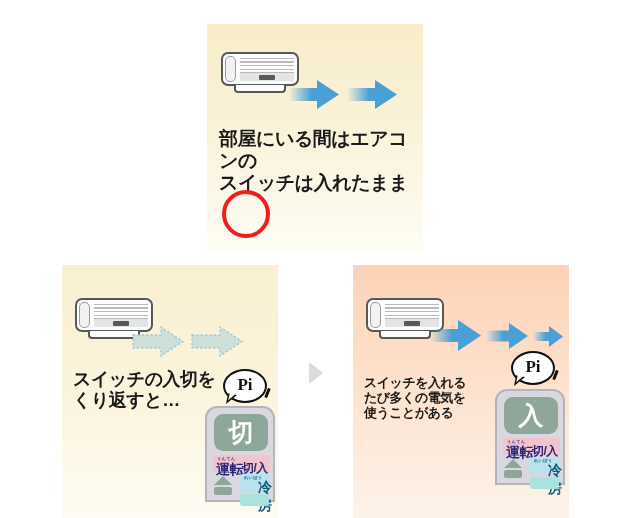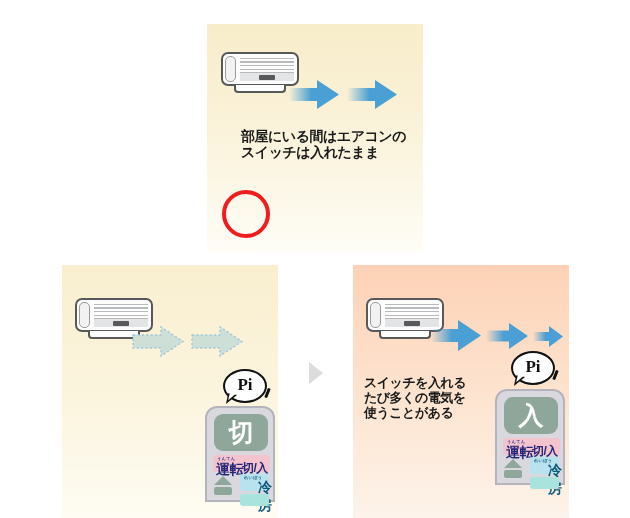--- a/index.html
+++ b/index.html
@@ -127,21 +127,21 @@
           <stop offset="0" stop-color="#4a9fd4" stop-opacity="0"></stop>
           <stop offset="0.45" stop-color="#4a9fd4" stop-opacity="1"></stop>
           <stop offset="1" stop-color="#4a9fd4" stop-opacity="1"></stop>
         </linearGradient>
       </defs>
       <path d="M0,9 L28,9 L28,1 L50,15.5 L28,30 L28,22 L0,22 Z" fill="url(#gT1)"></path>
       <path d="M58,9 L86,9 L86,1 L108,15.5 L86,30 L86,22 L58,22 Z" fill="url(#gT2)"></path>
     </svg>
   </div>
 
-  <div class="caption" style="left:12px;top:104px;font-size:14px;margin-left:22px;">部屋にいる間はエアコンの
+  <div class="caption" style="left:12px;top:104px;font-size:19px;">部屋にいる間はエアコンの
 スイッチは入れたまま</div>
 
   <div id="red-circle"></div>
 </div>
 
 <div id="divider"></div>
 
 <div class="panel" id="panel-bl">
 
   <div class="ac" style="left:13px;top:33px;">
@@ -159,20 +159,22 @@
     <div class="base"></div>
   </div>
 
   <div class="arrowwrap" style="left:70px;top:60px;">
     <svg width="120" height="34" viewBox="0 0 120 34">
       <path d="M1,10 L29,10 L29,2 L51,16.5 L29,31 L29,23 L1,23 Z" fill="#cddfd7" stroke="#9ec6dd" stroke-width="1.4" stroke-dasharray="2.2 2.2"></path>
       <path d="M60,10 L88,10 L88,2 L110,16.5 L88,31 L88,23 L60,23 Z" fill="#cddfd7" stroke="#9ec6dd" stroke-width="1.4" stroke-dasharray="2.2 2.2"></path>
     </svg>
   </div>
 
+  <div class="caption" style="left:11px;top:104px;font-size:18px;">スイッチの入切を
+くり返すと…</div>
 
   <div class="bubble" style="left:161px;top:104px;">
     <div class="ball"></div>
     <div class="tail"></div>
     <div class="tail2"></div>
     <div class="txt">Pi</div>
     <div class="mark"></div>
   </div>
 
   <div class="remote" style="left:143px;top:141px;">

